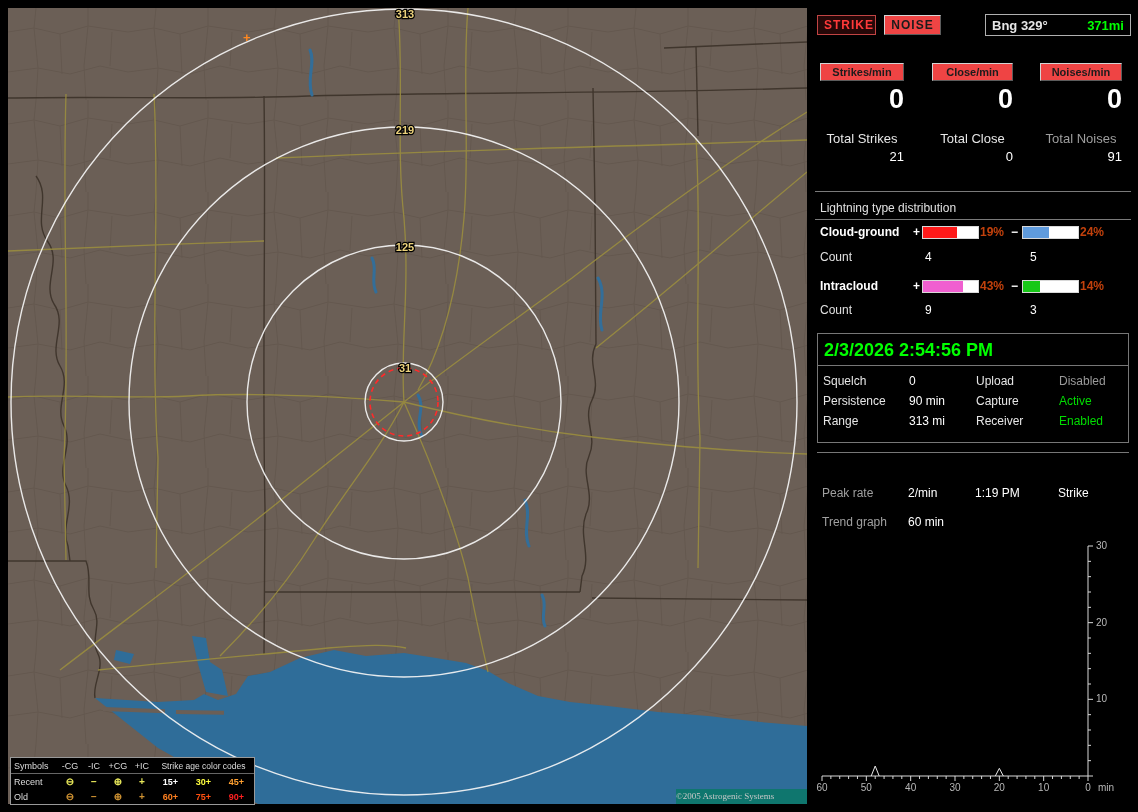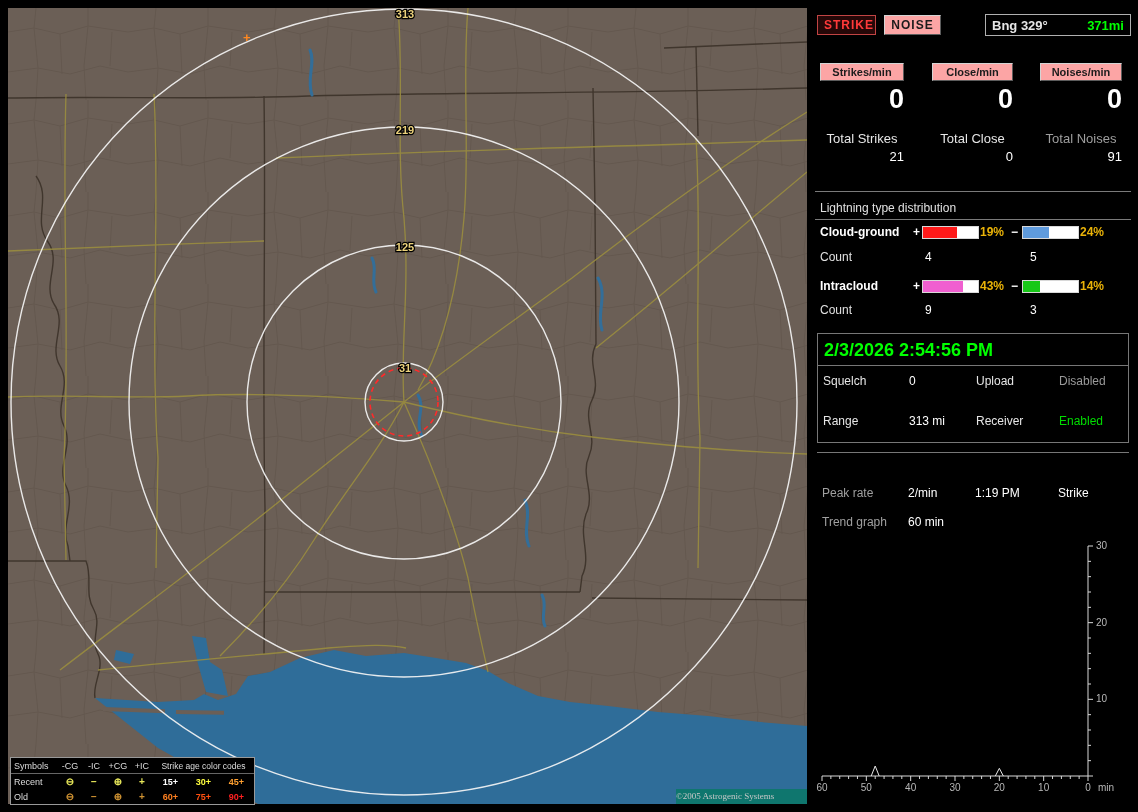--- a/index.html
+++ b/index.html
@@ -18,21 +18,21 @@
   .lg-head{border-bottom:1px solid #666;height:15px;}
   .lg-c{display:inline-block;}
   .lc0{width:44px;padding-left:3px;}
   .lcs{width:24px;text-align:center;}
   .wide{width:99px;text-align:center;font-size:8.5px;}
   .la{width:33px;text-align:center;font-weight:bold;}
   .sym{font-size:10px;font-weight:bold;}
   
   #panel{position:absolute;left:815px;top:0;width:316px;height:812px;background:#000;}
   .btn{font-family:"Liberation Sans", sans-serif;font-weight:bold;cursor:pointer;}
-  .gray-btn{background:#fca5a5;color:#1c1c1c;
+  .gray-btn{background:#ef4444;color:#1c1c1c;
             border:1px solid;border-color:#d4d4d4 #5c5c5c #5c5c5c #d4d4d4;}
   #btn-strike{position:absolute;left:2px;top:15px;width:59px;height:20px;font-size:12px;
               background:#260808;color:#ff3a3a;border:1px solid #c24444;letter-spacing:1px;}
   #btn-noise{position:absolute;left:69px;top:15px;width:57px;height:20px;font-size:12px;letter-spacing:1px;}
   #bng-box{position:absolute;left:170px;top:14px;width:146px;height:22px;background:#000;
            border:1px solid #b0b0b0;display:flex;align-items:center;justify-content:space-between;
            box-sizing:border-box;padding:0 6px;font-size:13px;font-weight:bold;}
   #bng-box .bng-dist{color:#00ff00;}
   .c1{left:5px;width:84px;}
   .c2{left:117px;width:81px;}
@@ -44,21 +44,21 @@
   .sep{position:absolute;left:0;width:316px;height:1px;background:#7a7a7a;}
   .dist-title{left:5px;top:201px;font-size:12px;color:#e0e0e0;}
   .dist-row{position:absolute;left:0;width:316px;height:16px;font-size:12px;}
   .dist-row span{position:absolute;}
   .dname{left:5px;font-weight:bold;color:#fff;}
   .dsign{color:#fff;font-weight:bold;}
   .s1{left:98px;} .s2{left:196px;}
   .gauge{left:107px;top:1px;width:55px;height:11px;background:#fff;border:1px solid #d8d8d8;}
   .g2{left:207px;}
   .gauge .fill{position:absolute;left:0;top:0;height:100%;display:block;}
-  .dpct{font-weight:bold;color:#eab308;}
+  .dpct{font-weight:bold;color:#c2410c;}
   .p1{left:165px;} .p2{left:265px;}
   .dcount-label{left:5px;color:#e0e0e0;}
   .dcount{color:#fff;}
   .v1{left:110px;} .v2{left:215px;}
   #boxC{position:absolute;left:2px;top:333px;width:312px;height:110px;border:1px solid #777;box-sizing:border-box;}
   #boxC .dt{position:absolute;left:6px;top:6px;font-size:18px;font-weight:bold;color:#00ff00;}
   #boxC .boxline{position:absolute;left:0;top:31px;width:100%;height:1px;background:#777;}
   .srow{position:absolute;left:0;width:100%;height:18px;font-size:12px;}
   .srow span{position:absolute;}
   .sl1{left:5px;color:#e6e6e6;}
@@ -266,20 +266,26 @@
     </div>
 
     <div id="boxC">
       <div class="dt">2/3/2026 2:54:56 PM</div>
       <div class="boxline"></div>
       <div class="srow" style="top:40px">
         <span class="sl1">Squelch</span>
         <span class="sv1">0</span>
         <span class="sl2">Upload</span>
         <span class="sv2" style="color: rgb(154, 154, 154);">Disabled</span>
+      </div>
+      <div class="srow" style="top:60px">
+        <span class="sl1">Persistence</span>
+        <span class="sv1">90 min</span>
+        <span class="sl2">Capture</span>
+        <span class="sv2" style="color: rgb(0, 221, 0);">Active</span>
       </div>
       <div class="srow" style="top:80px">
         <span class="sl1">Range</span>
         <span class="sv1">313 mi</span>
         <span class="sl2">Receiver</span>
         <span class="sv2" style="color: rgb(0, 221, 0);">Enabled</span>
       </div>
     </div>
 
     <div id="boxD">

